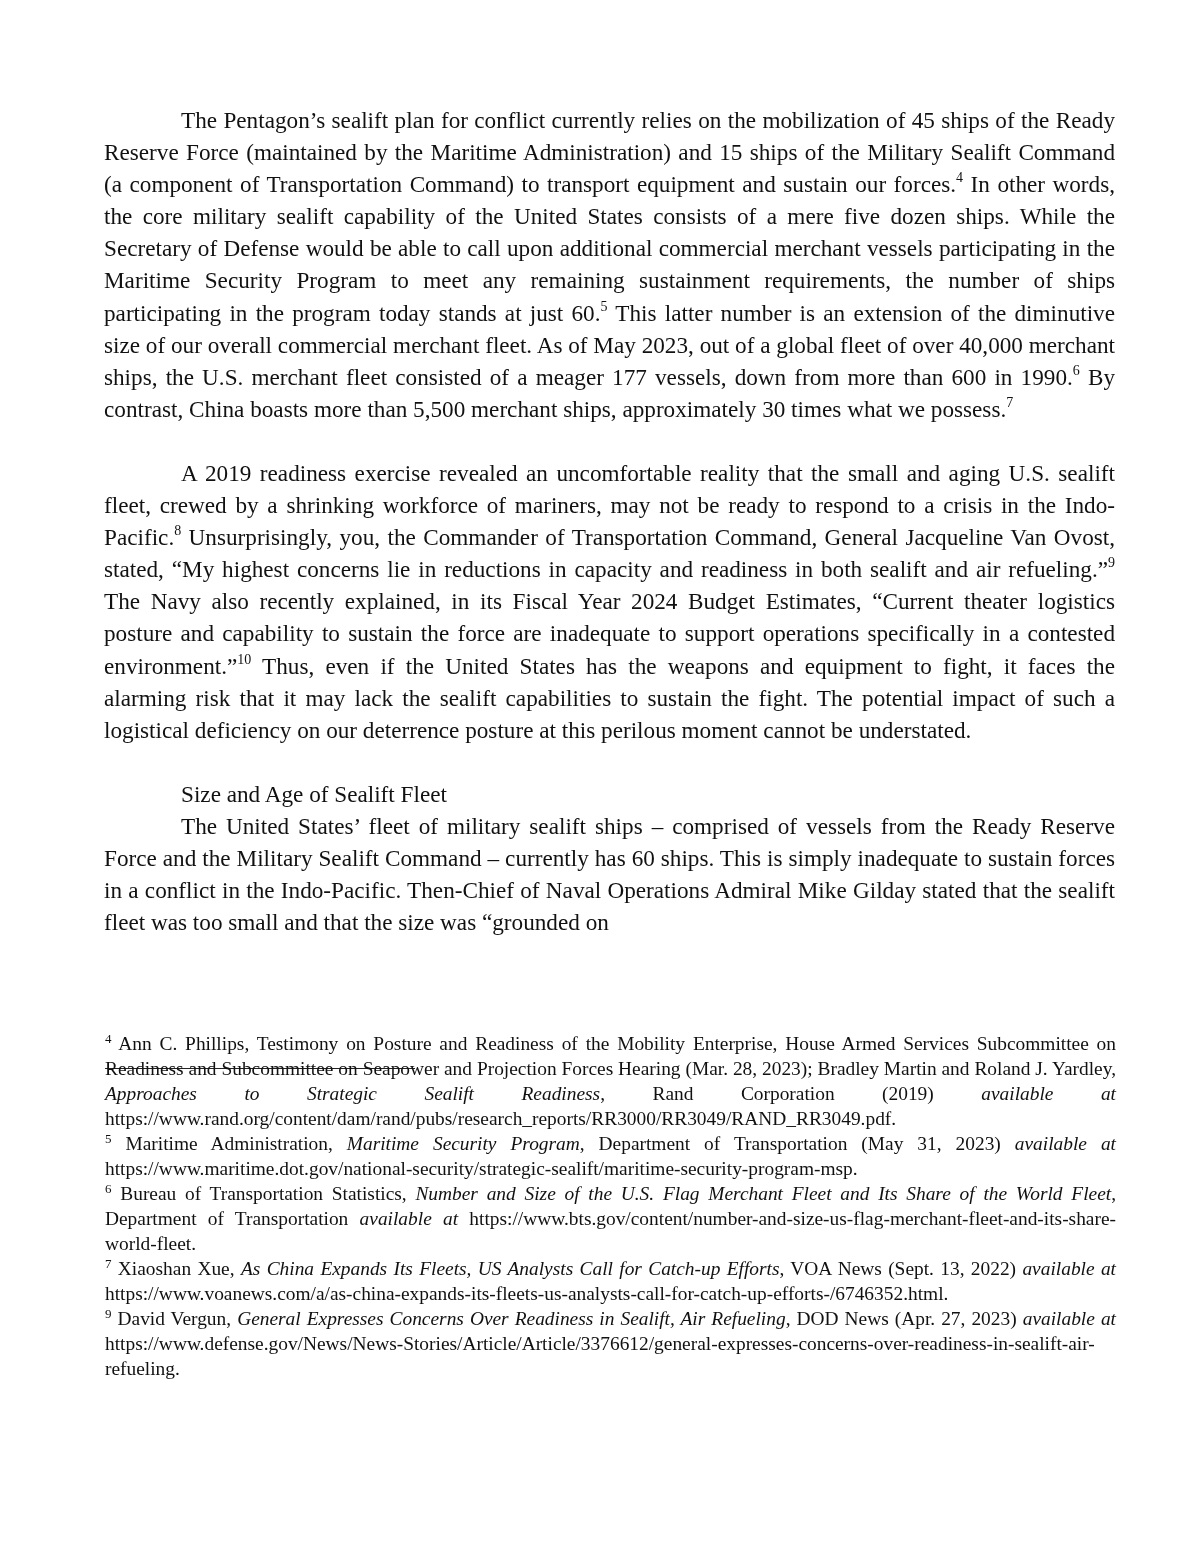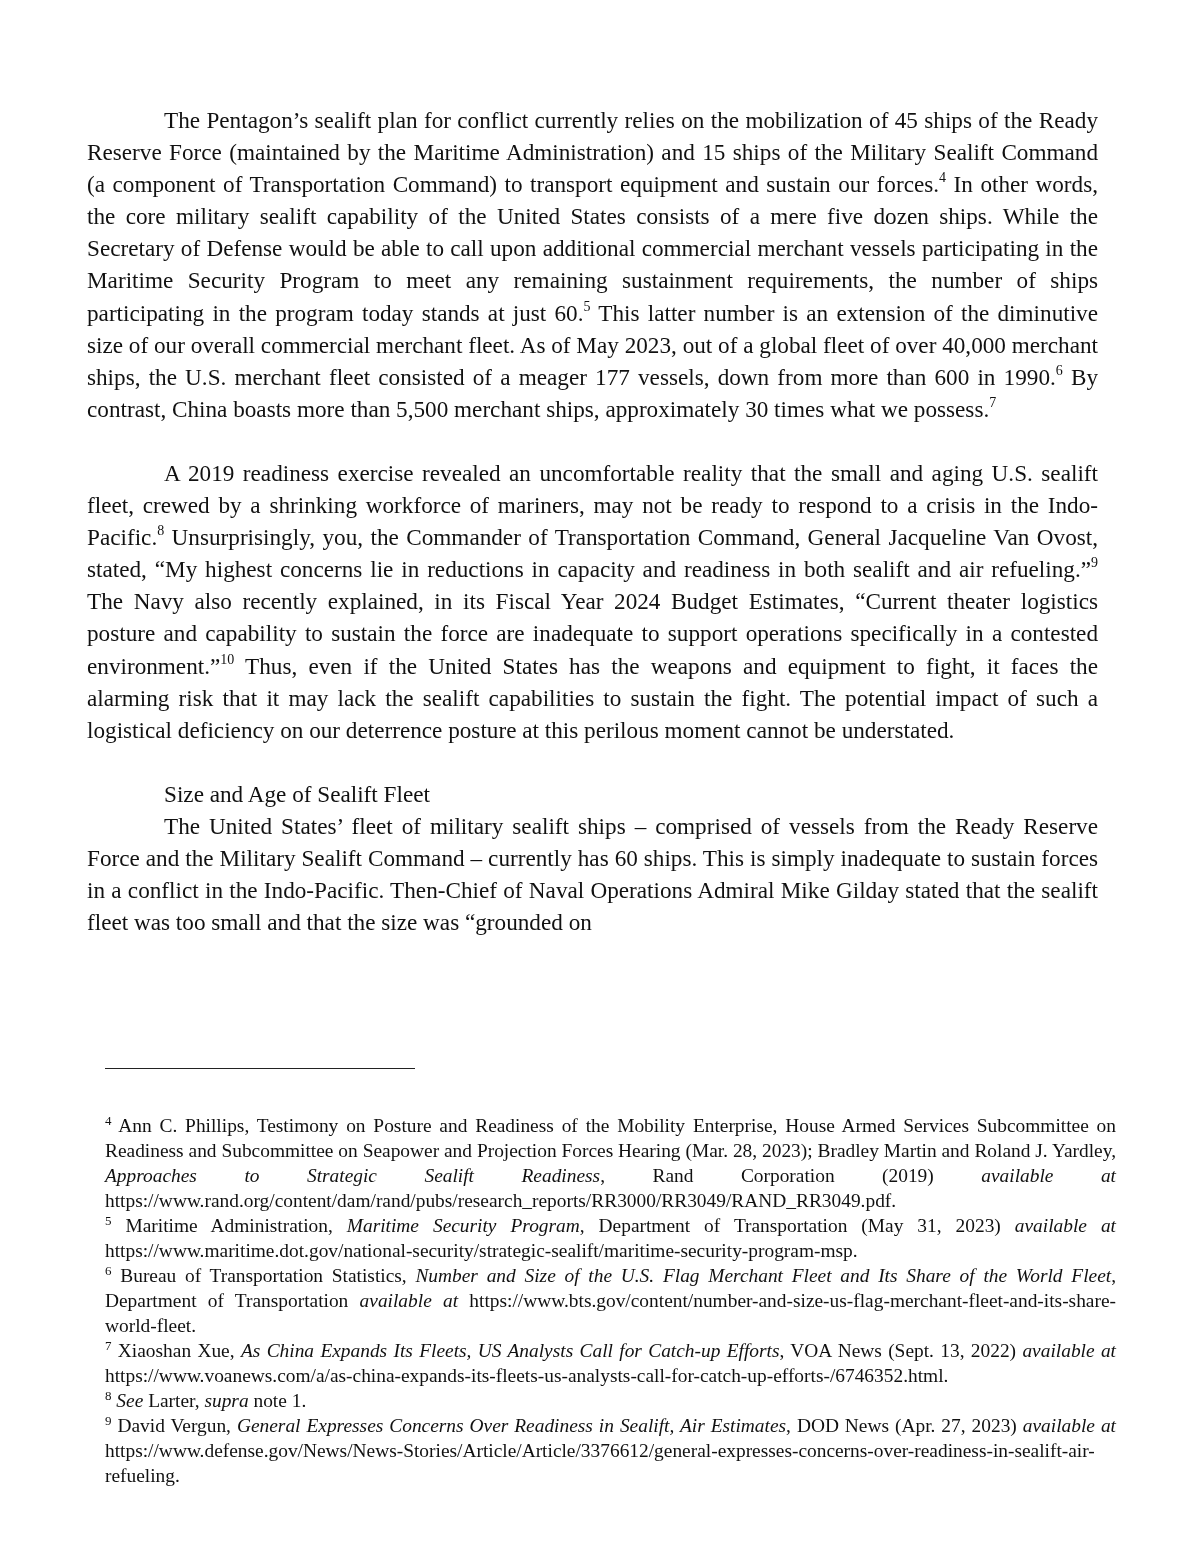--- a/index.html
+++ b/index.html
@@ -6,21 +6,21 @@
   body {
     width: 1200px;
     height: 1558px;
     position: relative;
     font-family: "Liberation Serif", "DejaVu Serif", serif;
     color: #111111;
     overflow: hidden;
   }
   .page {
     position: absolute;
-    left: 87px;
+    left: 104px;
     top: 104px;
     width: 1011px;
   }
   .body-p {
     font-size: 23.2px;
     line-height: 32.1px;
     text-align: justify;
     text-indent: 77px;
     margin: 0;
   }
@@ -45,21 +45,21 @@
     position: absolute;
     left: 105px;
     top: 1068px;
     width: 310px;
     height: 0;
     border-top: 1.5px solid #222;
   }
   .footnotes {
     position: absolute;
     left: 105px;
-    top: 1113px;
+    top: 1031px;
     width: 1011px;
   }
   .fnote {
     font-size: 19.4px;
     line-height: 25px;
     text-align: justify;
     margin: 0;
   }
   .fnote sup {
     font-size: 13px;
@@ -78,15 +78,14 @@
   <p class="body-p p3">The United States’ fleet of military sealift ships – comprised of vessels from the Ready Reserve Force and the Military Sealift Command – currently has 60 ships. This is simply inadequate to sustain forces in a conflict in the Indo-Pacific. Then-Chief of Naval Operations Admiral Mike Gilday stated that the sealift fleet was too small and that the size was “grounded on</p>
 </div>
 
 <div class="rule"></div>
 
 <div class="footnotes">
   <p class="fnote"><sup>4</sup> Ann C. Phillips, Testimony on Posture and Readiness of the Mobility Enterprise, House Armed Services Subcommittee on Readiness and Subcommittee on Seapower and Projection Forces Hearing (Mar. 28, 2023); Bradley Martin and Roland J. Yardley, <i>Approaches to Strategic Sealift Readiness</i>, Rand Corporation (2019) <i>available at</i> https://www.rand.org/content/dam/rand/pubs/research_reports/RR3000/RR3049/RAND_RR3049.pdf.</p>
   <p class="fnote"><sup>5</sup> Maritime Administration, <i>Maritime Security Program</i>, Department of Transportation (May 31, 2023) <i>available at</i> https://www.maritime.dot.gov/national-security/strategic-sealift/maritime-security-program-msp.</p>
   <p class="fnote"><sup>6</sup> Bureau of Transportation Statistics, <i>Number and Size of the U.S. Flag Merchant Fleet and Its Share of the World Fleet</i>, Department of Transportation <i>available at</i> https://www.bts.gov/content/number-and-size-us-flag-merchant-fleet-and-its-share-world-fleet.</p>
   <p class="fnote"><sup>7</sup> Xiaoshan Xue, <i>As China Expands Its Fleets, US Analysts Call for Catch-up Efforts</i>, VOA News (Sept. 13, 2022) <i>available at</i> https://www.voanews.com/a/as-china-expands-its-fleets-us-analysts-call-for-catch-up-efforts-/6746352.html.</p>
-  <p class="fnote"><sup>8</sup> <i>See</i> Larter, <i>supra</i> note 1.</p>
-  <p class="fnote"><sup>9</sup> David Vergun, <i>General Expresses Concerns Over Readiness in Sealift, Air Estimates</i>, DOD News (Apr. 27, 2023) <i>available at</i> https://www.defense.gov/News/News-Stories/Article/Article/3376612/general-expresses-concerns-over-readiness-in-sealift-air-refueling.</p>
+  <p class="fnote"><sup>9</sup> David Vergun, <i>General Expresses Concerns Over Readiness in Sealift, Air Refueling</i>, DOD News (Apr. 27, 2023) <i>available at</i> https://www.defense.gov/News/News-Stories/Article/Article/3376612/general-expresses-concerns-over-readiness-in-sealift-air-refueling.</p>
 </div>
 
 </body></html>

